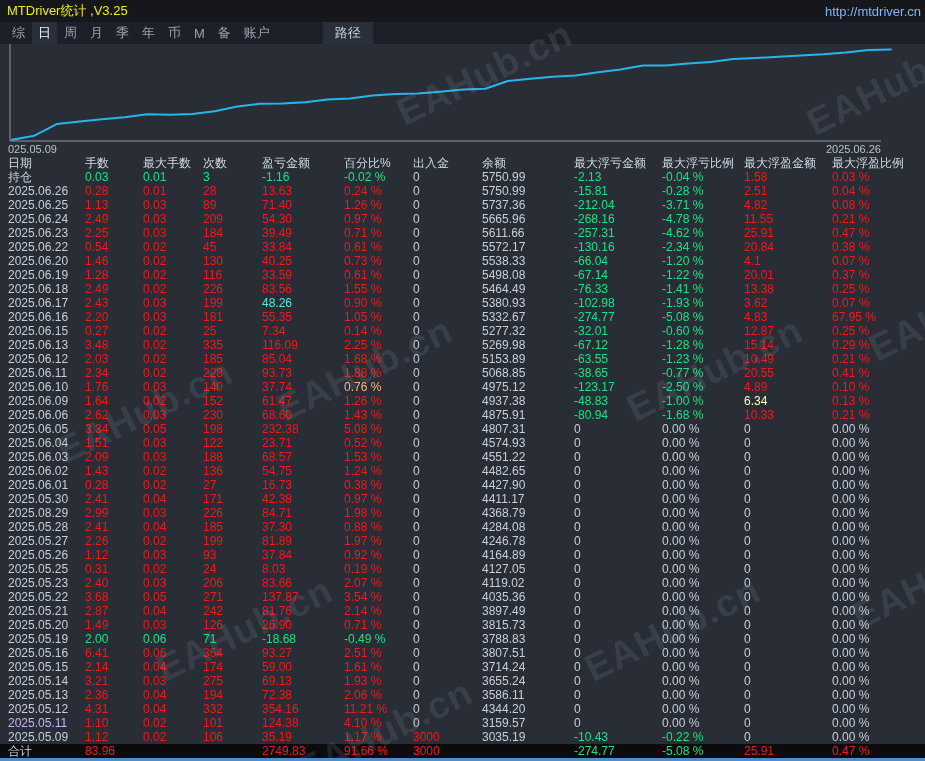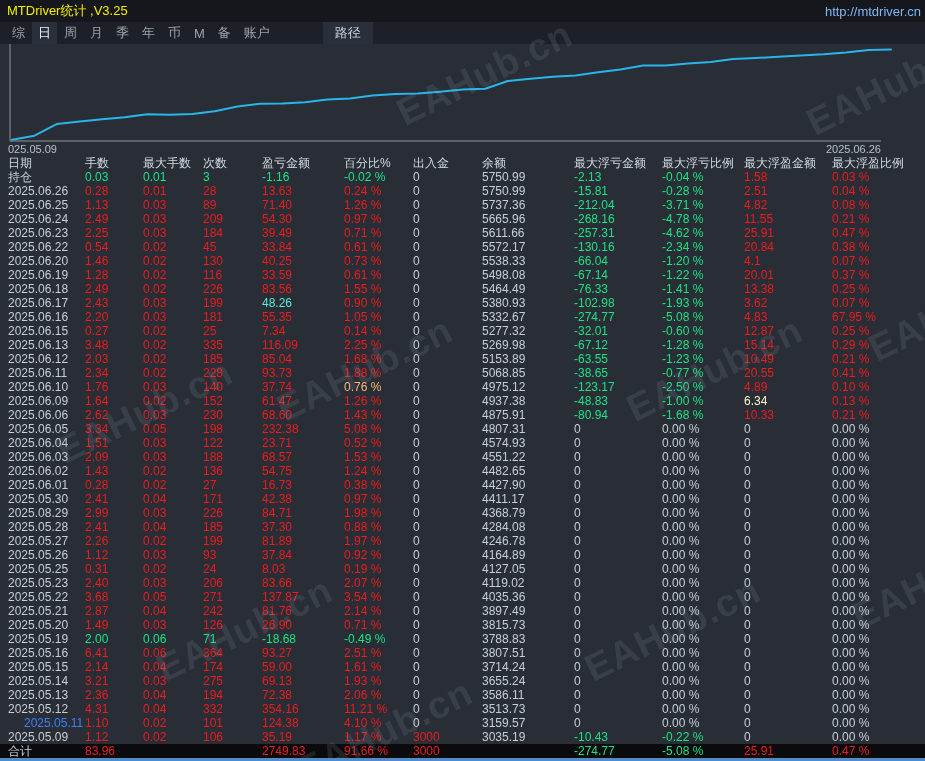--- a/index.html
+++ b/index.html
@@ -595,27 +595,27 @@
         <span class="c" style="color: rgb(199, 207, 216);">0</span>
         <span class="c" style="color: rgb(199, 207, 216);">0.00 %</span>
       </div><div class="trow">
         <span class="c" style="color: rgb(199, 207, 216);">2025.05.12</span>
         <span class="c" style="color: rgb(238, 28, 28);">4.31</span>
         <span class="c" style="color: rgb(238, 28, 28);">0.04</span>
         <span class="c" style="color: rgb(238, 28, 28);">332</span>
         <span class="c" style="color: rgb(238, 28, 28);">354.16</span>
         <span class="c" style="color: rgb(238, 28, 28);">11.21 %</span>
         <span class="c" style="color: rgb(199, 207, 216);">0</span>
-        <span class="c" style="color: rgb(199, 207, 216);">3513.73</span>
-        <span class="c" style="color: rgb(199, 207, 216);">0</span>
-        <span class="c" style="color: rgb(199, 207, 216);">0.00 %</span>
-        <span class="c" style="color: rgb(199, 207, 216);">0</span>
-        <span class="c" style="color: rgb(199, 207, 216);">0.00 %</span>
-      </div><div class="trow">
-        <span class="c" style="color: #3b82f6; margin-left: 16px;">2025.05.11</span>
+        <span class="c" style="color: rgb(199, 207, 216);">4344.20</span>
+        <span class="c" style="color: rgb(199, 207, 216);">0</span>
+        <span class="c" style="color: rgb(199, 207, 216);">0.00 %</span>
+        <span class="c" style="color: rgb(199, 207, 216);">0</span>
+        <span class="c" style="color: rgb(199, 207, 216);">0.00 %</span>
+      </div><div class="trow">
+        <span class="c" style="color: #c4b5fd;">2025.05.11</span>
         <span class="c" style="color: rgb(238, 28, 28);">1.10</span>
         <span class="c" style="color: rgb(238, 28, 28);">0.02</span>
         <span class="c" style="color: rgb(238, 28, 28);">101</span>
         <span class="c" style="color: rgb(238, 28, 28);">124.38</span>
         <span class="c" style="color: rgb(238, 28, 28);">4.10 %</span>
         <span class="c" style="color: rgb(199, 207, 216);">0</span>
         <span class="c" style="color: rgb(199, 207, 216);">3159.57</span>
         <span class="c" style="color: rgb(199, 207, 216);">0</span>
         <span class="c" style="color: rgb(199, 207, 216);">0.00 %</span>
         <span class="c" style="color: rgb(199, 207, 216);">0</span>

